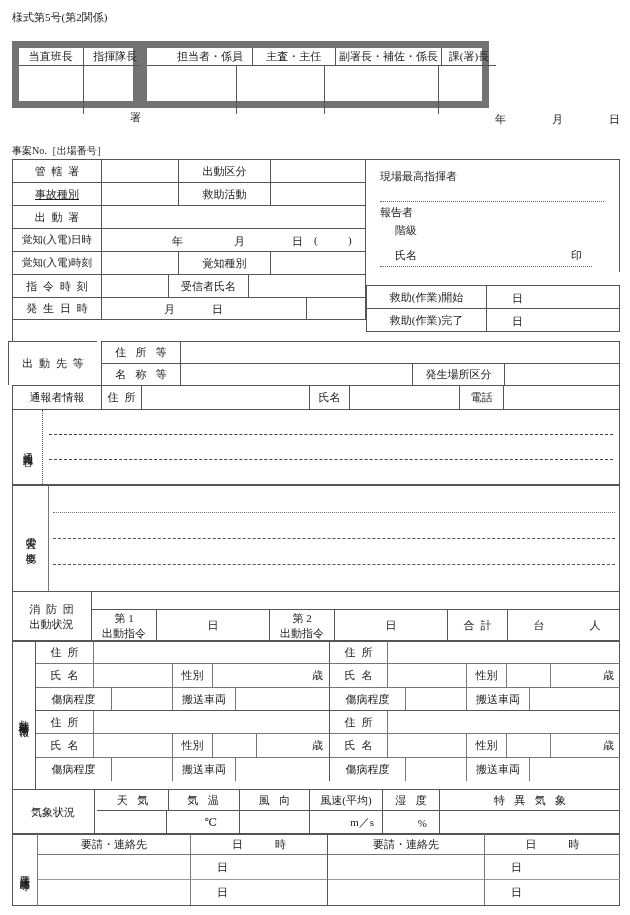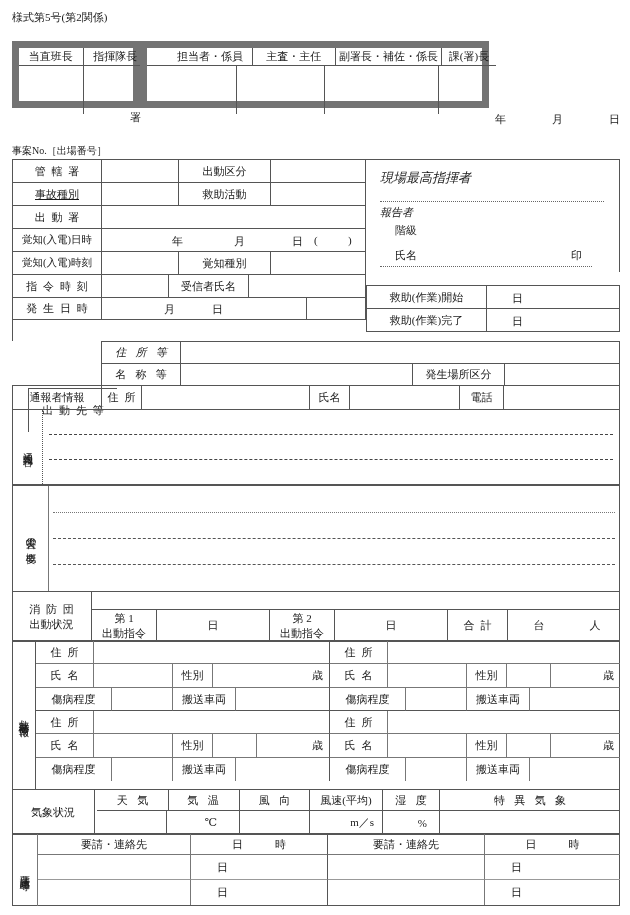--- a/index.html
+++ b/index.html
@@ -124,44 +124,44 @@
   <div class="cell lbl sp2" style="left:12px;top:297px;width:89px;height:22px;">発 生 日 時</div>
   <div class="cell" style="left:101px;top:297px;width:205px;height:22px;">
     <span class="abs" style="left:62px;top:4px;">月</span>
     <span class="abs" style="left:110px;top:4px;">日</span>
   </div>
   <div class="cell" style="left:306px;top:297px;width:60px;height:22px;border-right:1px solid #555;"></div>
 
   <div class="abs" style="left:12px;top:319px;width:354px;height:0;border-top:1px solid #555;"></div>
 
   <div class="abs" style="left:366px;top:159px;width:254px;height:113px;border-right:1px solid #555;border-top:1px solid #555;">
-    <div class="abs" style="left:14px;top:9px;font-size:13px;font-style:italic;">現場最高指揮者</div>
+    <div class="abs" style="left:14px;top:9px;font-size:11px;">現場最高指揮者</div>
     <div class="abs" style="left:14px;top:41px;width:224px;height:0;border-top:1px dotted #666;"></div>
-    <div class="abs" style="left:14px;top:45px;font-size:11px;font-style:italic;">報告者</div>
+    <div class="abs" style="left:14px;top:45px;font-size:11px;">報告者</div>
     <div class="abs" style="left:29px;top:63px;font-size:11px;">階級</div>
     <div class="abs" style="left:29px;top:88px;font-size:11px;">氏名</div>
     <div class="abs" style="left:205px;top:88px;font-size:11px;">印</div>
     <div class="abs" style="left:14px;top:106px;width:212px;height:0;border-top:1px dotted #666;"></div>
   </div>
 
   <div class="cell lbl" style="left:366px;top:286px;width:0;height:0;"></div>
 
   <div class="abs" style="left:366px;top:285px;width:254px;height:0;border-top:1px solid #555;"></div>
   <div class="cell lbl" style="left:366px;top:285px;width:120px;height:23px;">救助(作業)開始</div>
   <div class="cell" style="left:486px;top:285px;width:134px;height:23px;border-right:1px solid #555;">
     <span class="abs" style="left:25px;top:5px;">日</span>
   </div>
   <div class="cell lbl" style="left:366px;top:308px;width:120px;height:23px;">救助(作業)完了</div>
   <div class="cell" style="left:486px;top:308px;width:134px;height:23px;border-right:1px solid #555;">
     <span class="abs" style="left:25px;top:5px;">日</span>
   </div>
   <div class="abs" style="left:366px;top:331px;width:254px;height:0;border-top:1px solid #555;"></div>
 
-  <div class="cell lbl sp2" style="left:28px;top:341px;width:89px;height:44px;justify-content:center;margin-top:47px;">出 動 先 等</div>
-  <div class="cell lbl sp" style="left:101px;top:341px;width:79px;height:22px;font-style:italic;">住 所 等</div>
+  <div class="cell lbl sp2" style="left:8px;top:341px;width:89px;height:44px;justify-content:center;">出 動 先 等</div>
+  <div class="cell lbl sp" style="left:101px;top:341px;width:79px;height:22px;">住 所 等</div>
   <div class="cell val" style="left:180px;top:341px;width:440px;height:22px;border-right:1px solid #555;"></div>
 
   <div class="cell lbl sp" style="left:101px;top:363px;width:79px;height:22px;">名 称 等</div>
   <div class="cell val" style="left:180px;top:363px;width:232px;height:22px;"></div>
   <div class="cell lbl" style="left:412px;top:363px;width:92px;height:22px;">発生場所区分</div>
   <div class="cell val" style="left:504px;top:363px;width:116px;height:22px;border-right:1px solid #555;"></div>
 
   <div class="cell lbl" style="left:12px;top:385px;width:89px;height:24px;">通報者情報</div>
   <div class="cell lbl sp2" style="left:101px;top:385px;width:40px;height:24px;">住 所</div>
   <div class="cell val" style="left:141px;top:385px;width:168px;height:24px;"></div>

